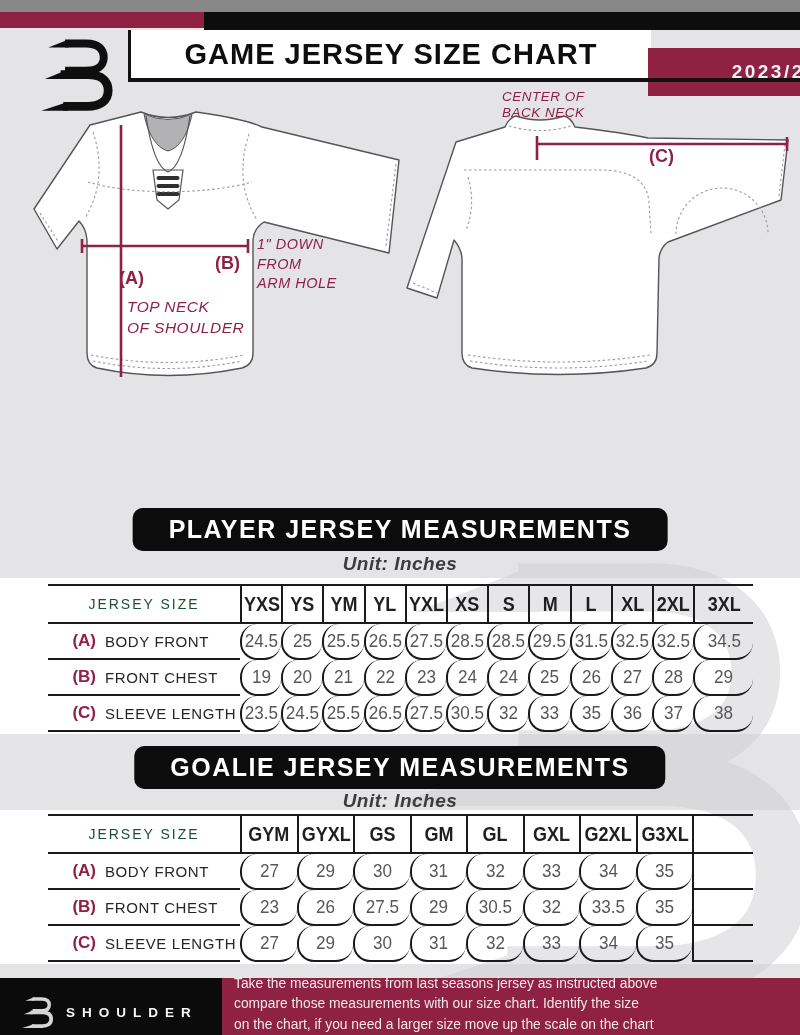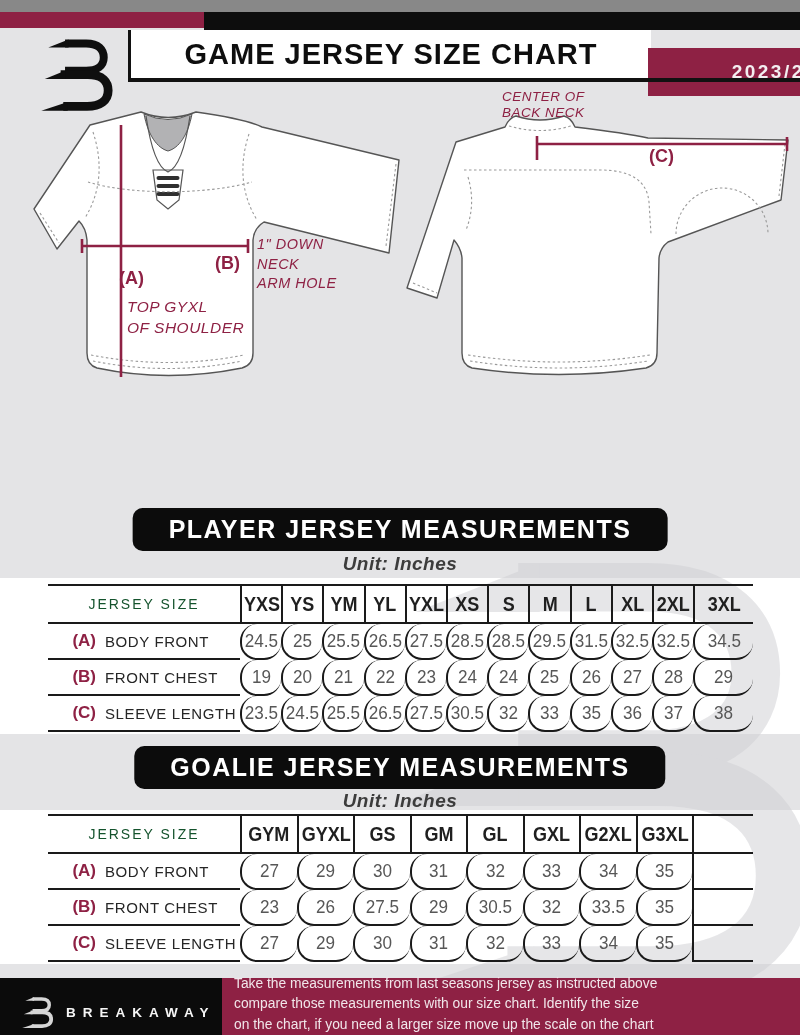--- a/index.html
+++ b/index.html
@@ -159,26 +159,26 @@
   </svg>
 
   <div class="abs anno-cap small" style="left:502px;top:77px">
     <div>CENTER OF</div>
     <div>BACK NECK</div>
   </div>
   <div class="abs anno-key" style="left:649px;top:134px">(C)</div>
   <div class="abs anno-key" style="left:215px;top:241px">(B)</div>
   <div class="abs anno-cap" style="left:257px;top:223px">
     <div>1" DOWN</div>
-    <div>NECK</div>
+    <div>FROM</div>
     <div>ARM HOLE</div>
   </div>
   <div class="abs anno-key" style="left:119px;top:256px">(A)</div>
   <div class="abs anno-cap big" style="left:127px;top:284px">
-    <div>TOP GYXL</div>
+    <div>TOP NECK</div>
     <div>OF SHOULDER</div>
   </div>
 
 
   <div class="abs panel p1"></div>
   <div class="abs panel p2"></div>
   <svg class="abs watermark" viewBox="0 0 100 100">
       <use href="#blogo"></use>
     </svg>
 
@@ -468,15 +468,15 @@
 
   <div class="abs foot-black"></div>
   <div class="abs foot-maroon">
     <div>Take the measurements from last seasons jersey as instructed above</div>
     <div>compare those measurements  with our size chart. Identify the size</div>
     <div>on the chart, if you need a larger size move up the scale on the chart</div>
   </div>
   <svg class="abs logo-footer" viewBox="0 0 100 100">
       <use href="#blogo"></use>
     </svg>
-  <div class="abs brand">BREAKAWAY</div>
+  <div class="abs brand">SHOULDER</div>
 
 </div>
 
 </body></html>

